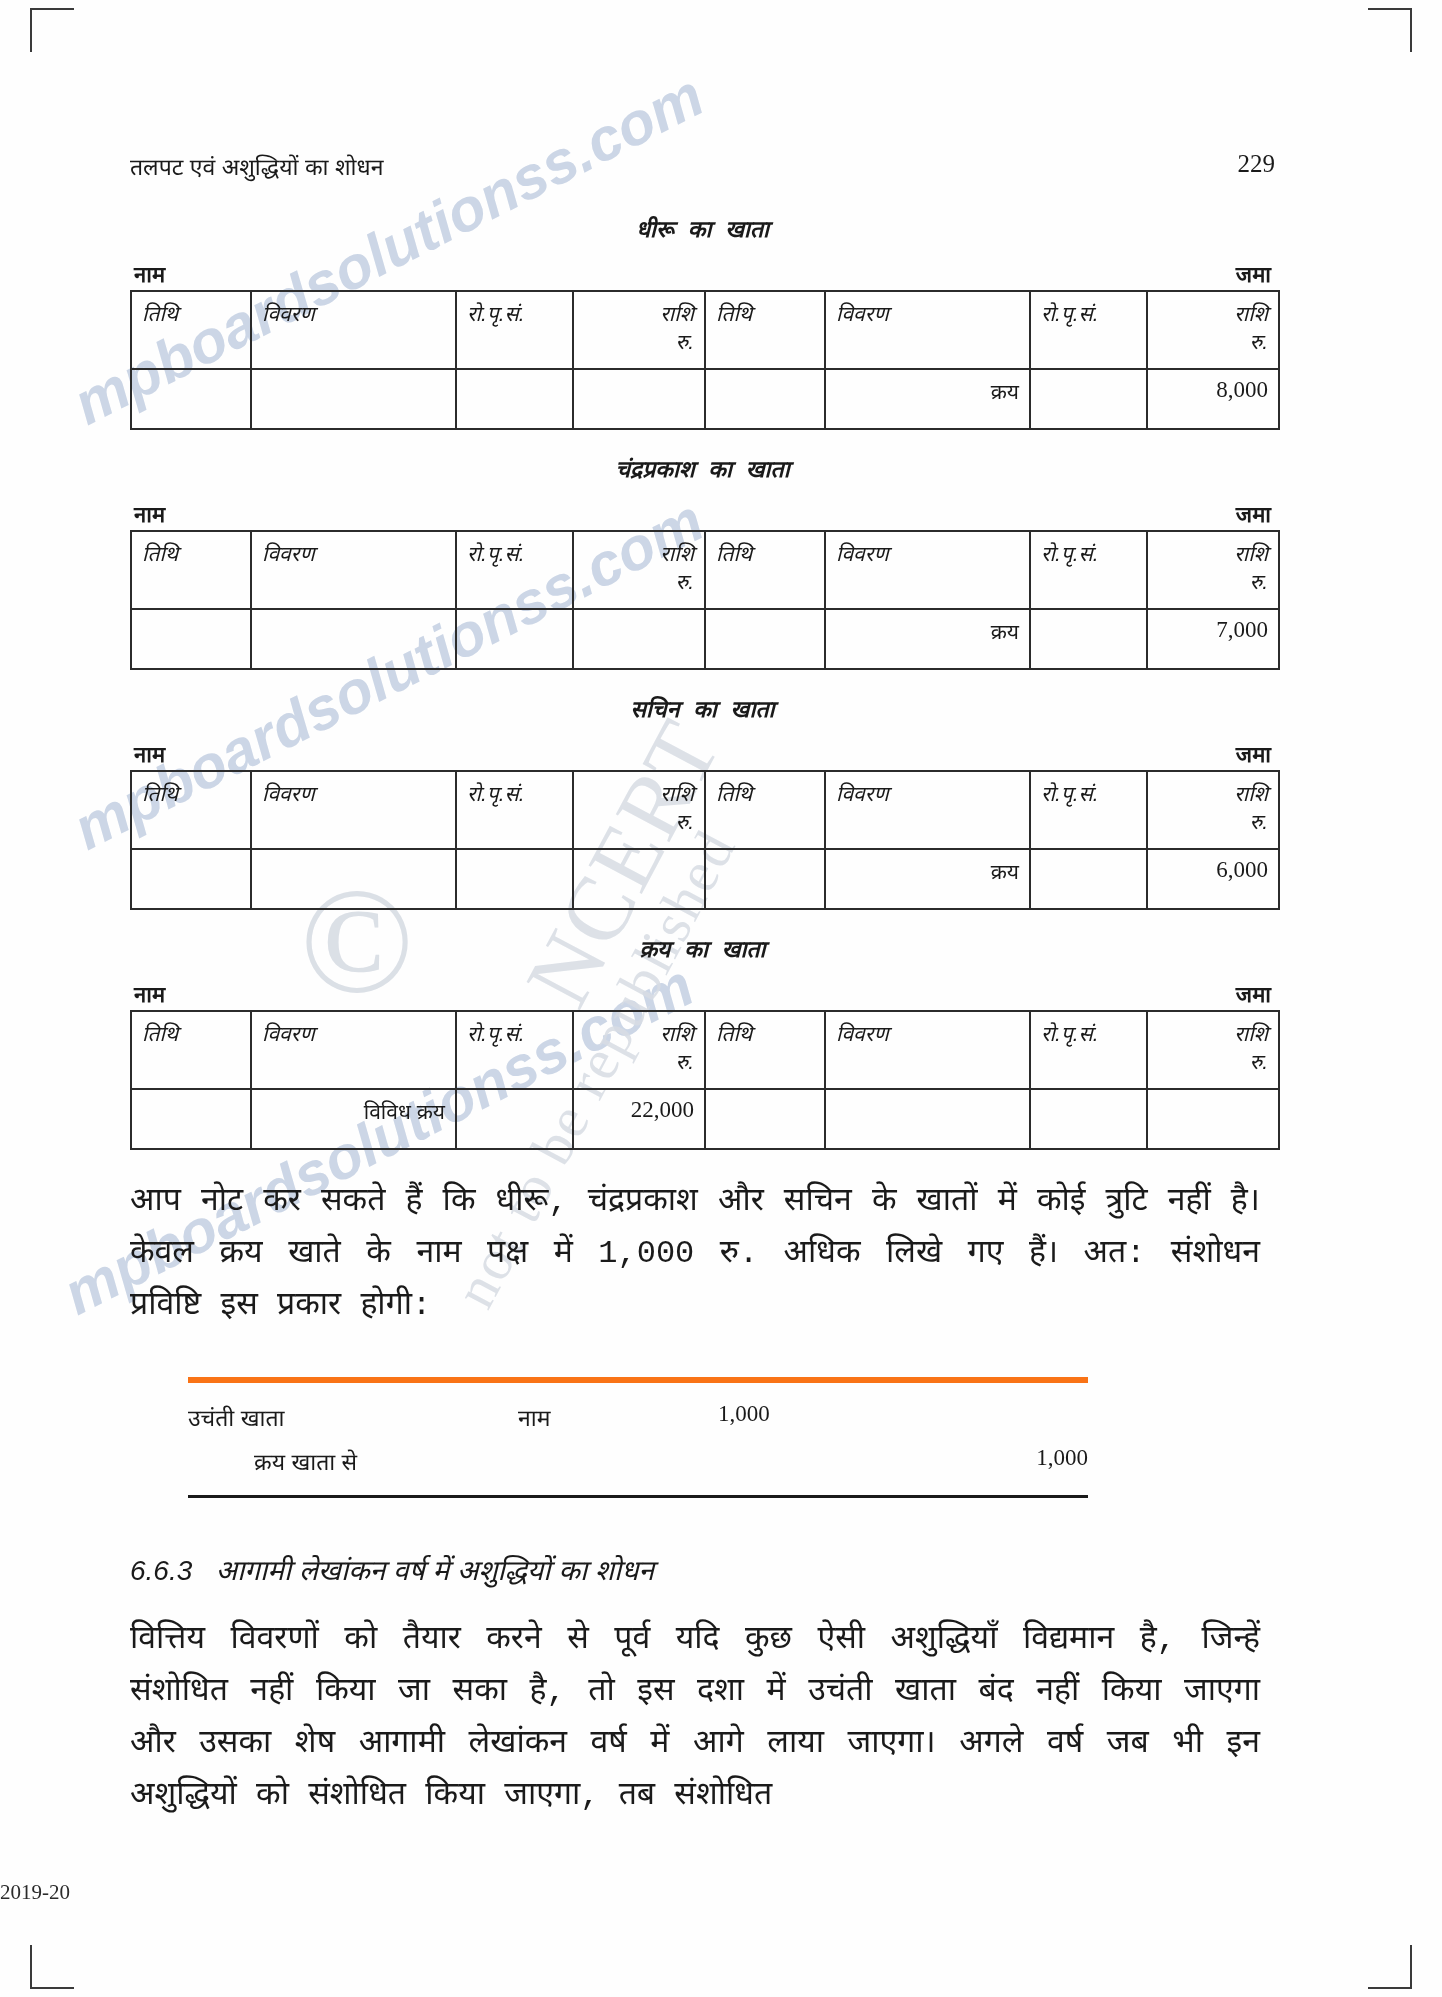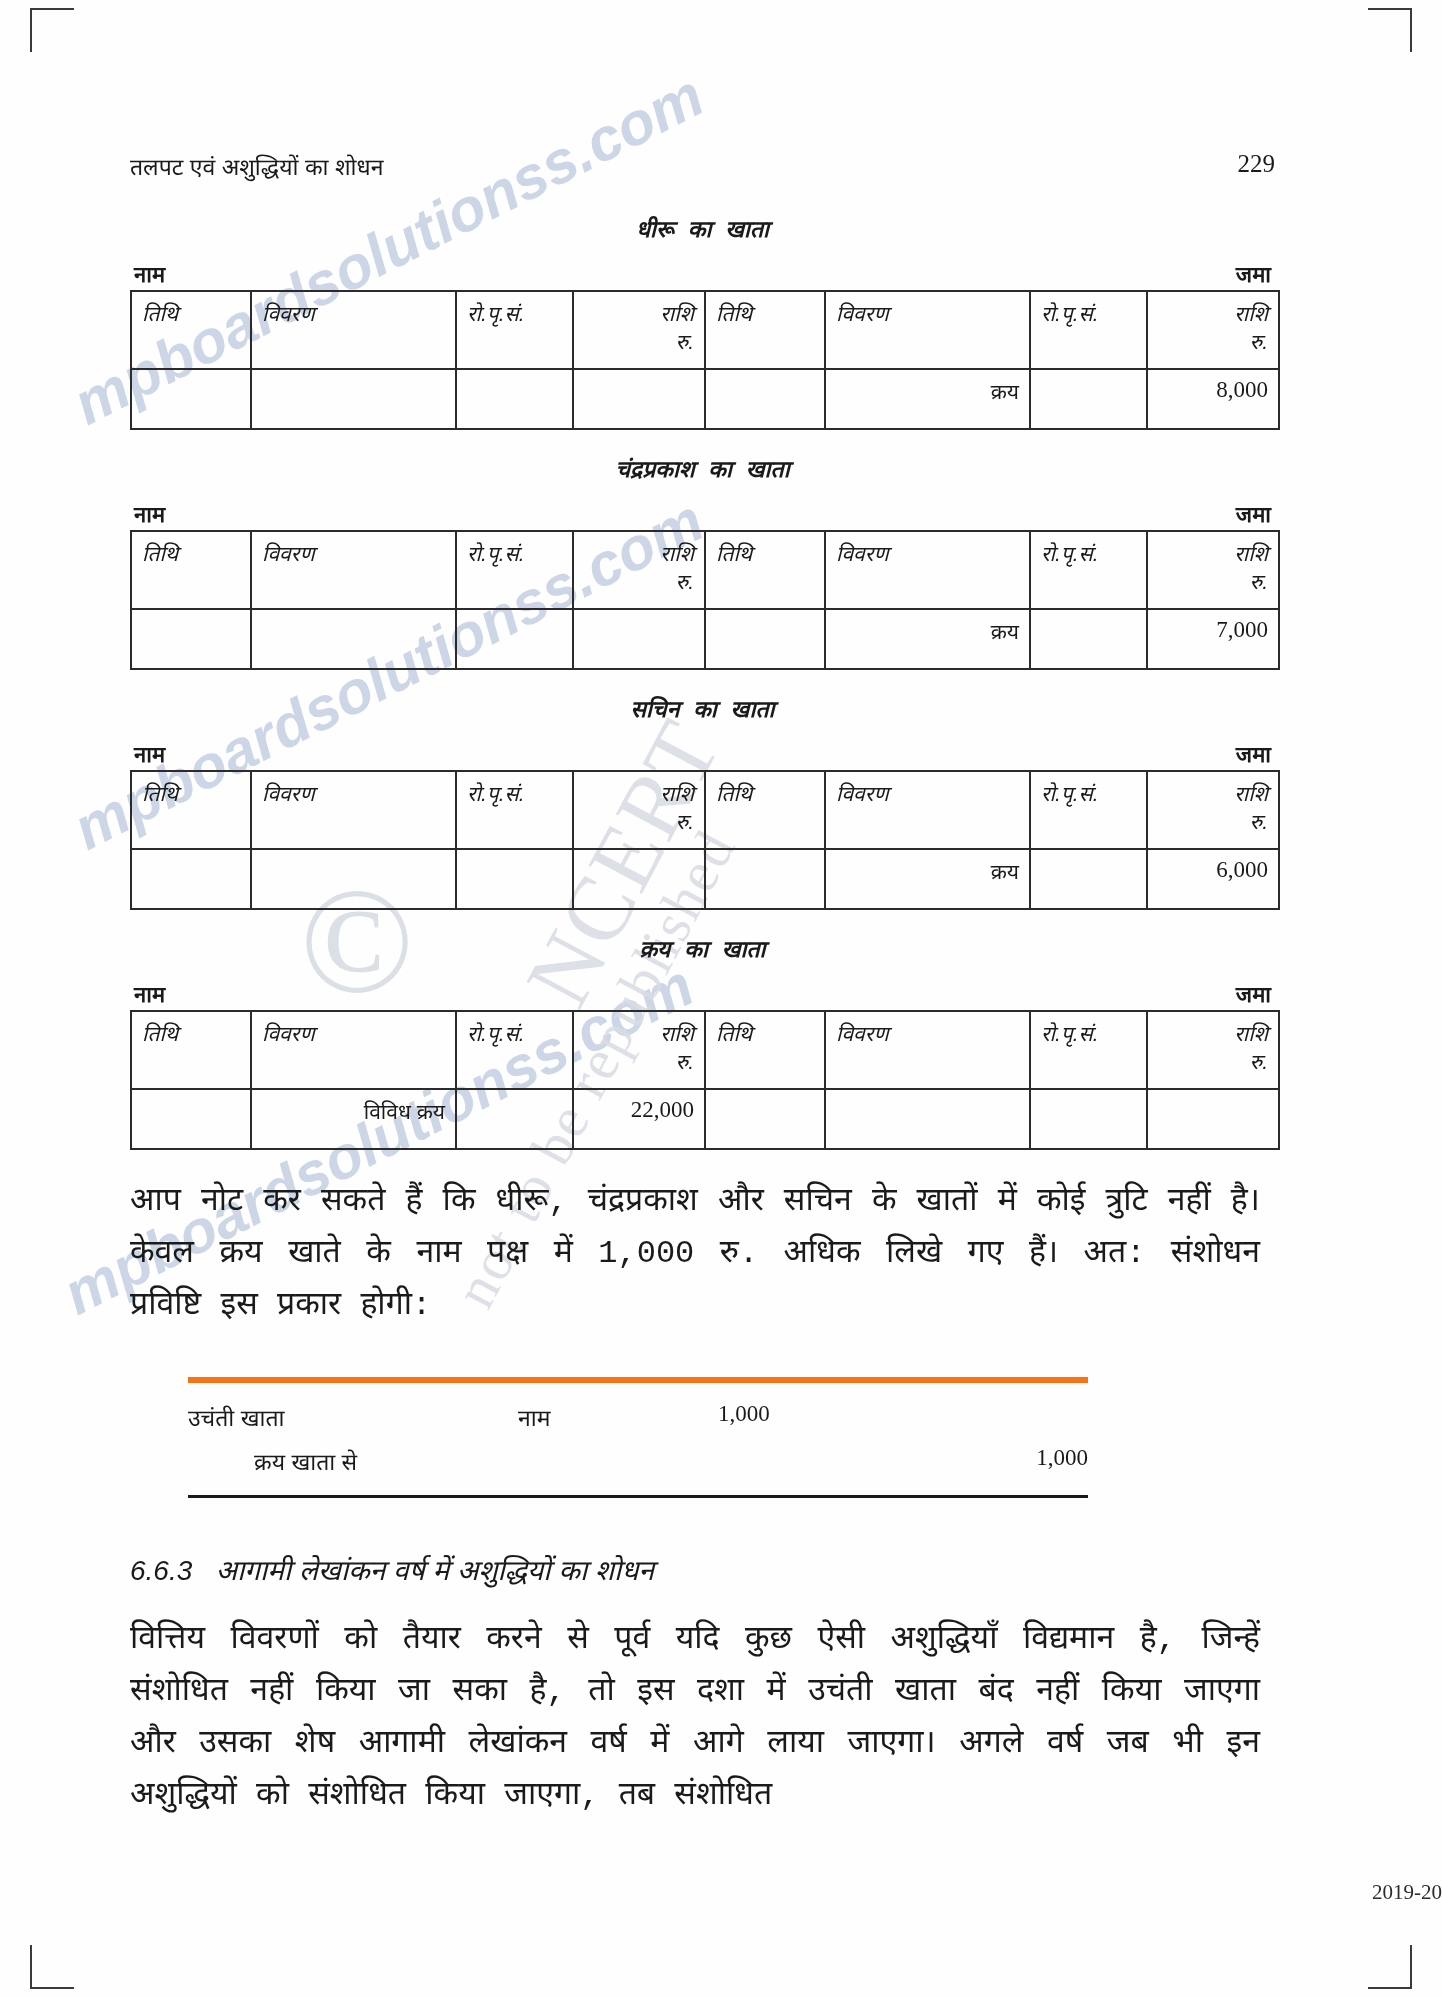--- a/index.html
+++ b/index.html
@@ -173,21 +173,21 @@
     font-weight: normal;
     margin: 52px 0 24px 0;
     font-family: "Liberation Sans", sans-serif;
   }
 
   .footer {
     position: absolute;
     left: 0;
     right: 0;
     top: 1880px;
-    text-align: right;
+    text-align: left;
     font-size: 21px;
     font-family: "Liberation Serif", serif;
     color: #2b2b2b;
   }
 </style>
 </head>
 <body>
 
 <div class="page">
 

